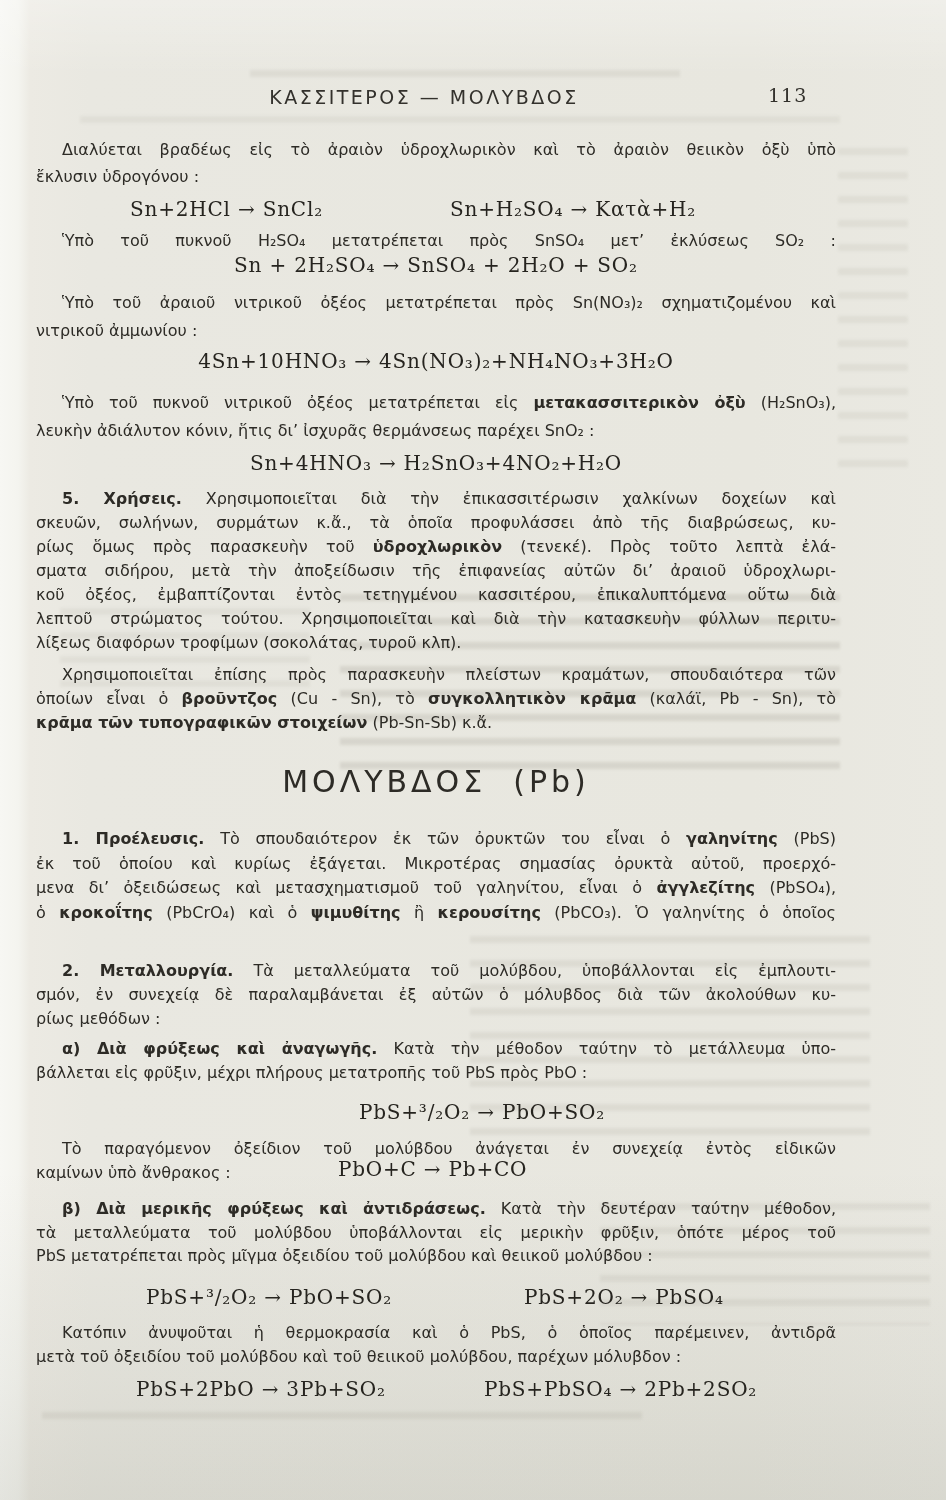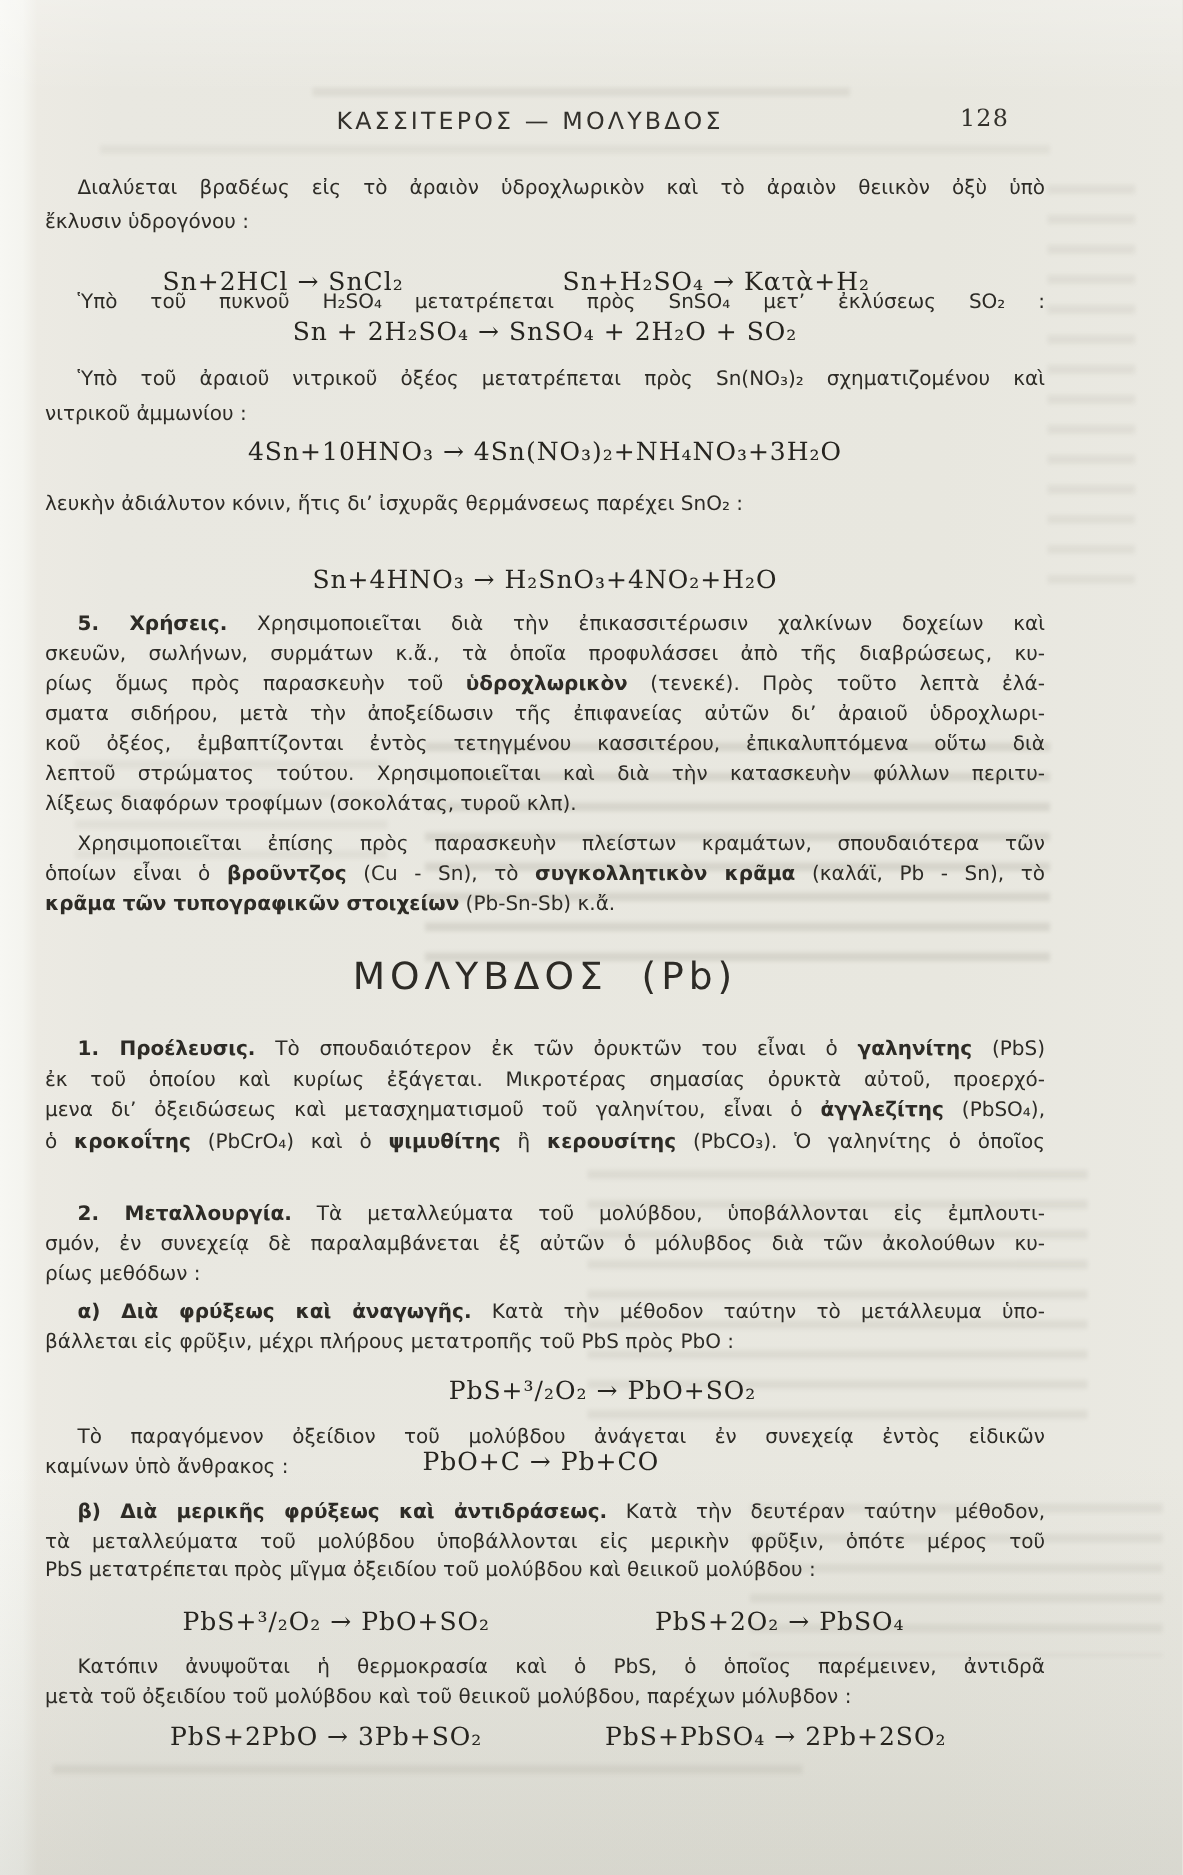--- a/index.html
+++ b/index.html
@@ -58,44 +58,45 @@
   <div class="ghost" style="left:250px;top:62px;width:430px;height:26px;opacity:.30"></div>
   <div class="ghost" style="left:80px;top:108px;width:760px;height:28px;opacity:.22"></div>
   <div class="ghost" style="left:838px;top:140px;width:70px;height:340px;opacity:.25"></div>
   <div class="ghost" style="left:340px;top:586px;width:500px;height:190px;opacity:.45"></div>
   <div class="ghost" style="left:60px;top:600px;width:250px;height:90px;opacity:.22"></div>
   <div class="ghost" style="left:470px;top:928px;width:400px;height:210px;opacity:.30"></div>
   <div class="ghost" style="left:600px;top:1195px;width:330px;height:130px;opacity:.28"></div>
   <div class="ghost" style="left:42px;top:1404px;width:600px;height:30px;opacity:.30"></div>
 
   <div class="runhead">ΚΑΣΣΙΤΕΡΟΣ — ΜΟΛΥΒΔΟΣ</div>
-  <div class="pagenum">128</div>
+  <div class="pagenum">113</div>
 
   <div class="blk" style="top:136px;line-height:27px">
     <div class="ln j ind">Διαλύεται βραδέως εἰς τὸ ἀραιὸν ὑδροχλωρικὸν καὶ τὸ ἀραιὸν θειικὸν ὀξὺ ὑπὸ</div>
     <div class="ln">ἔκλυσιν ὑδρογόνου :</div>
   </div>
 
-  <div class="eqrow" style="top:213px">
+  <div class="eqrow" style="top:197px">
     <span class="eq" style="left:94px">Sn+2HCl → SnCl₂</span>
     <span class="eq" style="left:414px">Sn+H₂SO₄ → Κατὰ+H₂</span>
   </div>
 
   <div class="blk" style="top:229px">
     <div class="ln j ind">Ὑπὸ τοῦ πυκνοῦ H₂SO₄ μετατρέπεται πρὸς  SnSO₄  μετ’ ἐκλύσεως SO₂ :</div>
   </div>
   <div class="eqc eq" style="top:253px">Sn + 2H₂SO₄ → SnSO₄ + 2H₂O + SO₂</div>
 
   <div class="blk" style="top:289px;line-height:28px">
     <div class="ln j ind">Ὑπὸ τοῦ ἀραιοῦ νιτρικοῦ ὀξέος μετατρέπεται πρὸς Sn(NO₃)₂ σχηματιζομένου καὶ</div>
     <div class="ln">νιτρικοῦ ἀμμωνίου :</div>
   </div>
   <div class="eqc eq" style="top:349px">4Sn+10HNO₃ → 4Sn(NO₃)₂+NH₄NO₃+3H₂O</div>
 
   <div class="blk" style="top:389px;line-height:28px">
+    <div class="ln j ind">Ὑπὸ τοῦ πυκνοῦ νιτρικοῦ ὀξέος μετατρέπεται εἰς <b>μετακασσιτερικὸν ὀξὺ</b> (H₂SnO₃),</div>
     <div class="ln">λευκὴν ἀδιάλυτον κόνιν, ἥτις δι’ ἰσχυρᾶς θερμάνσεως παρέχει SnO₂ :</div>
   </div>
   <div class="eqc eq" style="top:451px">Sn+4HNO₃ → H₂SnO₃+4NO₂+H₂O</div>
 
   <div class="blk" style="top:487px">
     <div class="ln j ind"><b>5. Χρήσεις.</b> Χρησιμοποιεῖται διὰ τὴν ἐπικασσιτέρωσιν χαλκίνων δοχείων καὶ</div>
     <div class="ln j">σκευῶν, σωλήνων, συρμάτων κ.ἄ., τὰ ὁποῖα προφυλάσσει ἀπὸ τῆς διαβρώσεως, κυ-</div>
     <div class="ln j">ρίως ὅμως πρὸς παρασκευὴν τοῦ <b>ὑδροχλωρικὸν</b> (τενεκέ). Πρὸς τοῦτο λεπτὰ ἐλά-</div>
     <div class="ln j">σματα σιδήρου, μετὰ τὴν ἀποξείδωσιν τῆς ἐπιφανείας αὐτῶν δι’ ἀραιοῦ ὑδροχλωρι-</div>
     <div class="ln j">κοῦ ὀξέος, ἐμβαπτίζονται ἐντὸς τετηγμένου κασσιτέρου, ἐπικαλυπτόμενα οὕτω διὰ</div>

